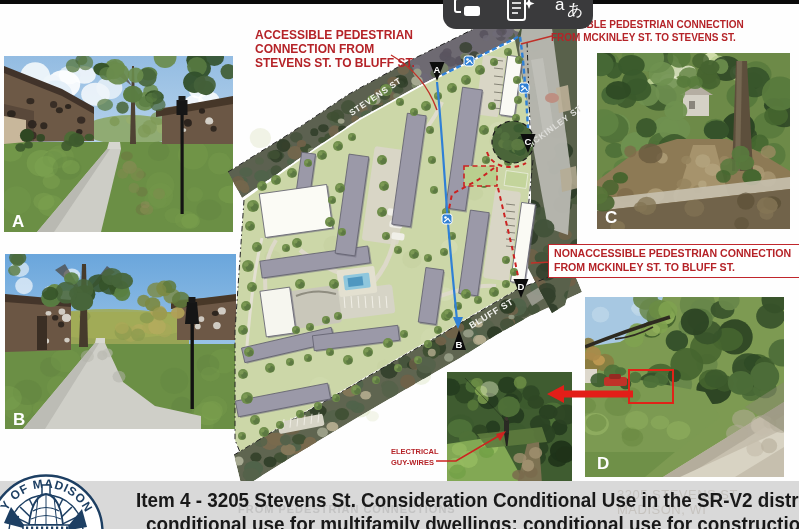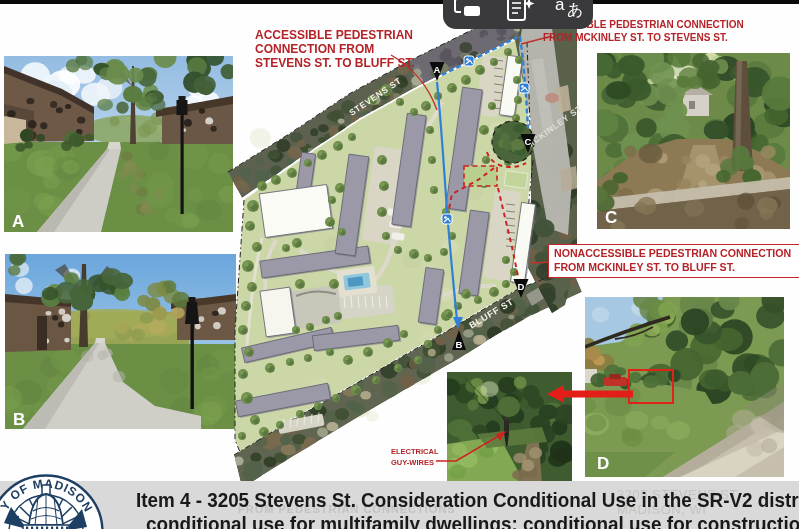--- a/index.html
+++ b/index.html
@@ -1305,21 +1305,21 @@
       <polygon points="0,9 17,0 17,5.5 86,5.5 86,12.5 17,12.5 17,18" fill="#e31e18"></polygon>
     </svg>
 
 <svg style="position:absolute;left:430px;top:425px" width="90" height="42" viewBox="0 0 90 42">
       <polyline points="6,36 26,36 72,9" stroke="#cc2420" stroke-width="1.6" fill="none"></polyline>
       <polygon points="76,6 66,9 70,16" fill="#cc2420"></polygon>
     </svg>
 
 <div style="position:absolute;left:255px;top:28px;font-size:12px;font-weight:bold;color:#b52328;line-height:14px;letter-spacing:0px">ACCESSIBLE PEDESTRIAN<br>CONNECTION FROM<br>STEVENS ST. TO BLUFF ST.</div>
 
-<div style="position:absolute;left:542px;top:18px;font-size:10px;font-weight:bold;color:#b52328;line-height:13px;letter-spacing:0px;white-space:nowrap">ACCESSIBLE PEDESTRIAN CONNECTION<br><span style="margin-left:1px">FROM MCKINLEY ST. TO STEVENS ST.</span></div>
+<div style="position:absolute;left:542px;top:18px;font-size:10px;font-weight:bold;color:#b52328;line-height:13px;letter-spacing:0px;white-space:nowrap">ACCESSIBLE PEDESTRIAN CONNECTION<br><span style="margin-left:9px">FROM MCKINLEY ST. TO STEVENS ST.</span></div>
 
 <div style="position:absolute;left:548px;top:244px;width:262px;border:1.8px solid #c0262c;background:#fff;padding:2px 4px 3px 5px;font-size:10.6px;font-weight:bold;color:#b52328;line-height:13.5px;white-space:nowrap">NONACCESSIBLE PEDESTRIAN CONNECTION<br>FROM MCKINLEY ST. TO BLUFF ST.</div>
 
 <div style="position:absolute;left:391px;top:446px;font-size:7.5px;font-weight:bold;color:#b52328;line-height:11px">ELECTRICAL<br>GUY-WIRES</div>
 
 <div style="position:absolute;left:0px;top:481px;width:799px;height:48px;background:#d9d9d9"></div>
 
 <div style="position:absolute;left:238px;top:503px;font-size:11px;font-weight:bold;color:#c3c3c3;letter-spacing:1px">FROM PEDESTRIAN CONNECTIONS</div>
 
 <div style="position:absolute;left:617px;top:487px;font-size:13px;color:#c6c3bf;letter-spacing:0.5px">3205 STEVENS ST, MADISON, WI</div>

